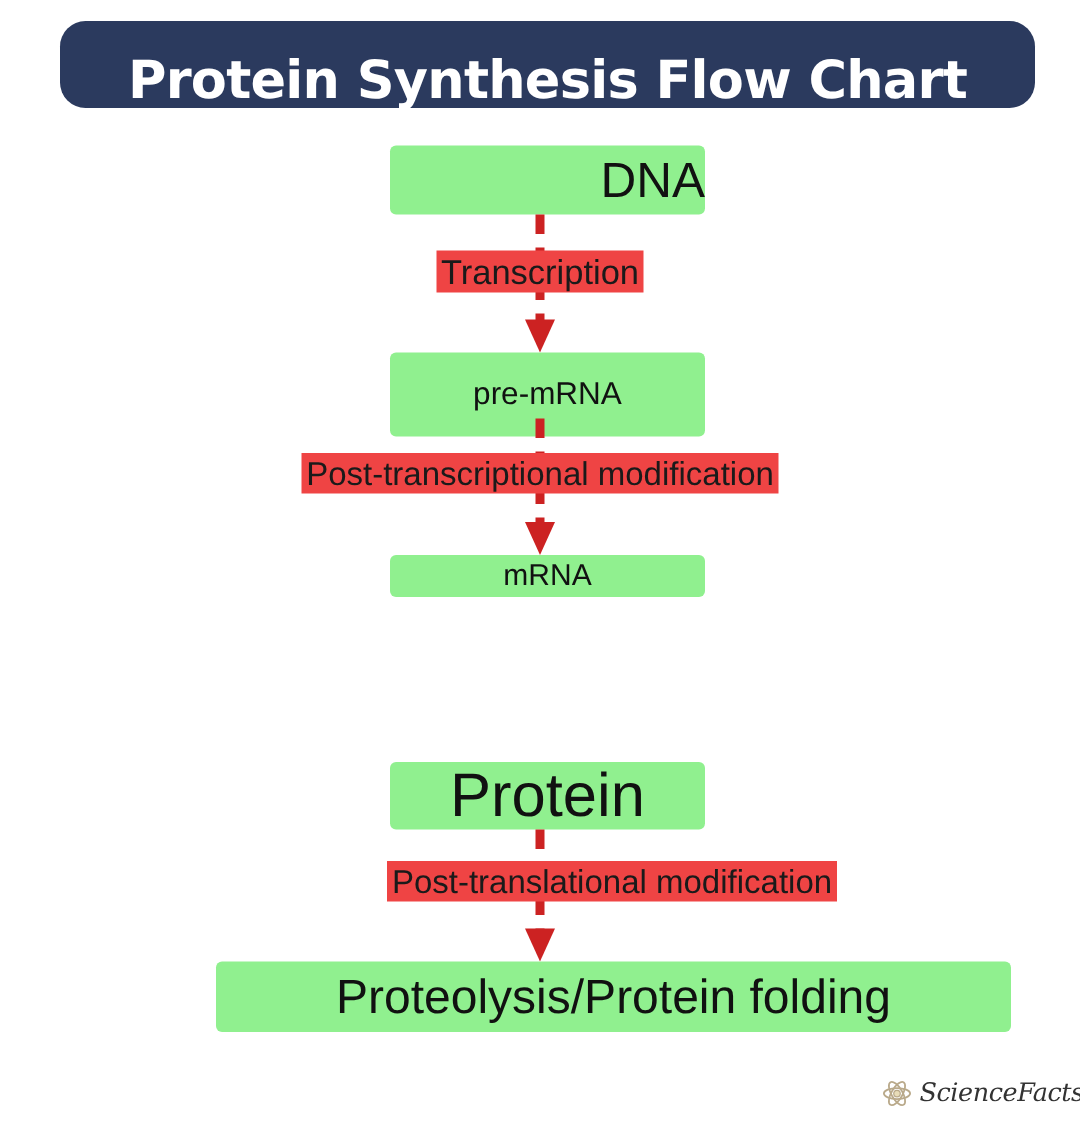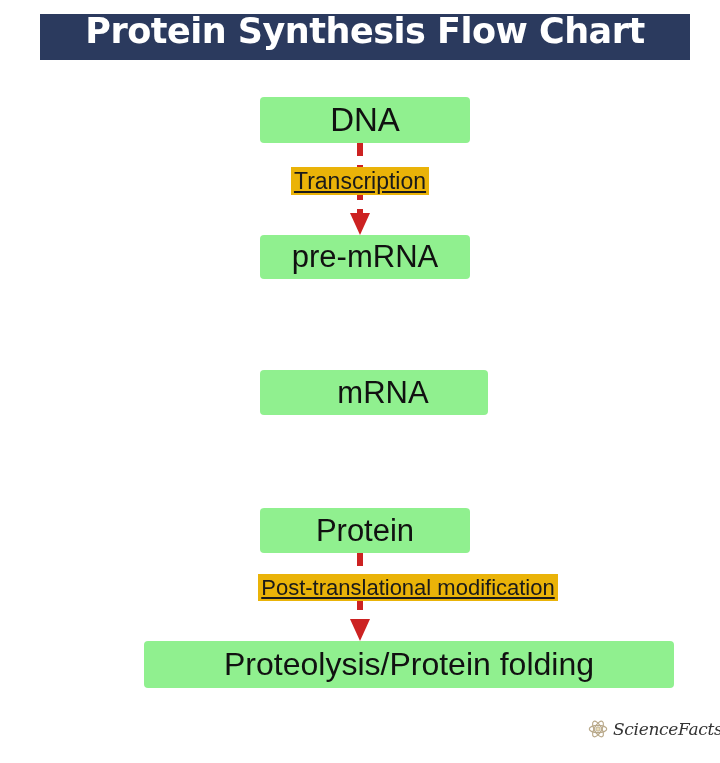--- a/index.html
+++ b/index.html
@@ -20,26 +20,27 @@
     height: 763px;
     background: #ffffff;
   }
 
   
   .title-banner {
     position: absolute;
     left: 40px;
     top: 14px;
     width: 650px;
-    height: 46px;
+    height: 58px;
     background: #2b3a5e;
     display: flex;
-    align-items: flex-start;
+    align-items: flex-end;
     justify-content: center;
     box-sizing: border-box;
+    border-radius: 17px;
   }
   .title-text {
     color: #ffffff;
     font-family: "DejaVu Sans", sans-serif;
     font-size: 35px;
     font-weight: bold;
     letter-spacing: -0.5px;
     line-height: 1;
     white-space: nowrap;
   }
@@ -50,24 +51,24 @@
     background: #90f08f;
     border-radius: 4px;
     display: flex;
     align-items: center;
     justify-content: center;
     color: #111111;
     font-family: "Liberation Sans", sans-serif;
     font-weight: normal;
     white-space: nowrap;
   }
-  .node-dna       { left: 260px; top: 97px;  width: 210px; height: 46px; font-size: 33px; }
-  .node-premrna   { left: 260px; top: 235px; width: 210px; height: 44px; font-size: 31px; }
-  .node-mrna      { left: 260px; top: 370px; width: 210px; height: 45px; font-size: 31px; padding-left: 18px; }
-  .node-protein   { left: 260px; top: 508px; width: 210px; height: 45px; font-size: 31px; }
+  .node-dna       { left: 260px; top: 97px;  width: 210px; height: 46px; font-size: 33px; justify-content: flex-end; }
+  .node-premrna   { left: 260px; top: 235px; width: 210px; height: 56px; font-size: 21px; }
+  .node-mrna      { left: 260px; top: 370px; width: 210px; height: 28px; font-size: 20px; }
+  .node-protein   { left: 260px; top: 508px; width: 210px; height: 45px; font-size: 41px; }
   .node-final     { left: 100px; top: 641px; width: 530px; height: 47px; font-size: 32px; margin-left: 44px; }
 
   
   .connector {
     position: absolute;
     left: 0;
     width: 720px;
   }
   .conn-1 { top: 143px; height: 92px; }
   .conn-2 { top: 279px; height: 91px; }
@@ -90,23 +91,22 @@
     left: 0;
     width: 720px;
     text-align: center;
     color: #1a1a1a;
     font-family: "Liberation Sans", sans-serif;
     font-size: 23px;
     line-height: 28px;
     white-space: nowrap;
   }
   .edge-label > span {
-    background: #eab308;
+    background: #ef4444;
     padding: 1px 3px;
-    text-decoration: underline;
   }
   .conn-1 .edge-label { top: 24px; }
   .conn-2 .edge-label { top: 23px; }
   .conn-3 .edge-label { top: 25px; }
   .conn-4 .edge-label { top: 21px; padding-left: 48px; }
 
   .conn-2 .edge-label, .conn-4 .edge-label { font-size: 22px; }
 
   
   .watermark {
@@ -162,20 +162,29 @@
     </svg>
     <div class="edge-label">
       <span>Transcription</span>
     </div>
   </div>
 
   <div class="node node-premrna">
     <span>pre-mRNA</span>
   </div>
 
+  <div class="connector conn-2">
+    <svg class="arrow-svg" viewBox="0 0 32 91" preserveAspectRatio="none">
+      <line x1="16" y1="0" x2="16" y2="77" stroke="#cc2222" stroke-width="6" stroke-dasharray="13 9"></line>
+      <polygon points="16,91 6,69 26,69" fill="#cc2222"></polygon>
+    </svg>
+    <div class="edge-label">
+      <span>Post-transcriptional modification</span>
+    </div>
+  </div>
 
   <div class="node node-mrna">
     <span>mRNA</span>
   </div>
 
 
   <div class="node node-protein">
     <span>Protein</span>
   </div>
 

